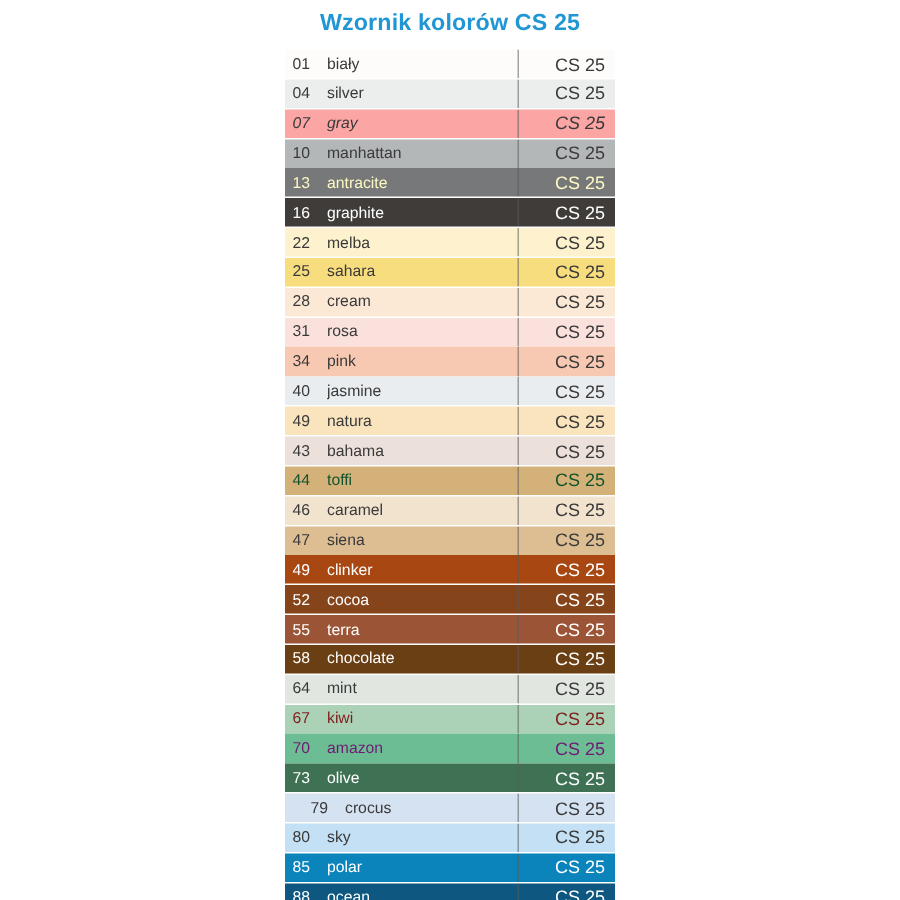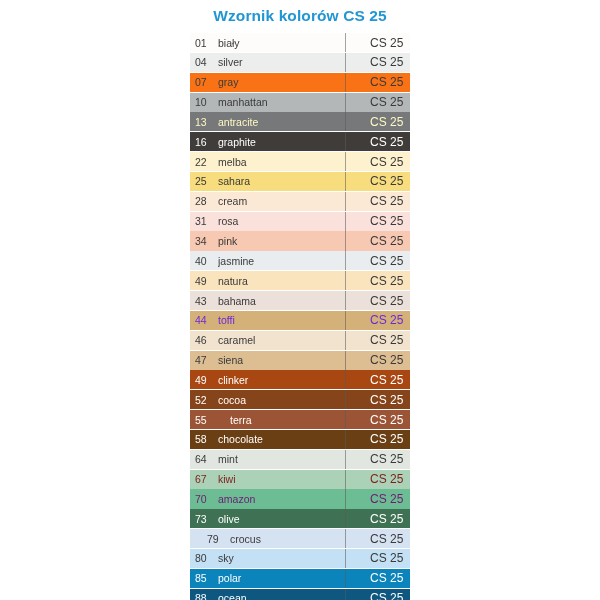--- a/index.html
+++ b/index.html
@@ -91,21 +91,21 @@
         <span class="row-name">biały</span>
         <span class="row-divider"></span>
         <span class="row-ref">CS 25</span>
       </div>
       <div class="swatch-row" style="background: rgb(236, 237, 237); color: rgb(58, 58, 58);">
         <span class="row-code">04</span>
         <span class="row-name">silver</span>
         <span class="row-divider"></span>
         <span class="row-ref">CS 25</span>
       </div>
-      <div class="swatch-row" style="background: #f97316; color: rgb(58, 58, 58);">
+      <div class="swatch-row" style="background: #fca5a5; color: rgb(58, 58, 58); font-style: italic;">
         <span class="row-code">07</span>
         <span class="row-name">gray</span>
         <span class="row-divider"></span>
         <span class="row-ref">CS 25</span>
       </div>
       <div class="swatch-row" style="background: rgb(180, 183, 184); color: rgb(58, 58, 58);">
         <span class="row-code">10</span>
         <span class="row-name">manhattan</span>
         <span class="row-divider"></span>
         <span class="row-ref">CS 25</span>
@@ -163,21 +163,21 @@
         <span class="row-name">natura</span>
         <span class="row-divider"></span>
         <span class="row-ref">CS 25</span>
       </div>
       <div class="swatch-row" style="background: rgb(236, 224, 218); color: rgb(58, 58, 58);">
         <span class="row-code">43</span>
         <span class="row-name">bahama</span>
         <span class="row-divider"></span>
         <span class="row-ref">CS 25</span>
       </div>
-      <div class="swatch-row" style="background: rgb(212, 177, 121); color: #6d28d9;">
+      <div class="swatch-row" style="background: rgb(212, 177, 121); color: #14532d;">
         <span class="row-code">44</span>
         <span class="row-name">toffi</span>
         <span class="row-divider"></span>
         <span class="row-ref">CS 25</span>
       </div>
       <div class="swatch-row" style="background: rgb(242, 227, 207); color: rgb(58, 58, 58);">
         <span class="row-code">46</span>
         <span class="row-name">caramel</span>
         <span class="row-divider"></span>
         <span class="row-ref">CS 25</span>
@@ -193,21 +193,21 @@
         <span class="row-name">clinker</span>
         <span class="row-divider"></span>
         <span class="row-ref">CS 25</span>
       </div>
       <div class="swatch-row" style="background: rgb(134, 68, 27); color: rgb(255, 255, 255);">
         <span class="row-code">52</span>
         <span class="row-name">cocoa</span>
         <span class="row-divider"></span>
         <span class="row-ref">CS 25</span>
       </div>
-      <div class="swatch-row" style="background: rgb(156, 84, 54); color: rgb(255, 255, 255); gap: 12px;">
+      <div class="swatch-row" style="background: rgb(156, 84, 54); color: rgb(255, 255, 255);">
         <span class="row-code">55</span>
         <span class="row-name">terra</span>
         <span class="row-divider"></span>
         <span class="row-ref">CS 25</span>
       </div>
       <div class="swatch-row" style="background: rgb(107, 63, 20); color: rgb(255, 255, 255);">
         <span class="row-code">58</span>
         <span class="row-name">chocolate</span>
         <span class="row-divider"></span>
         <span class="row-ref">CS 25</span>

